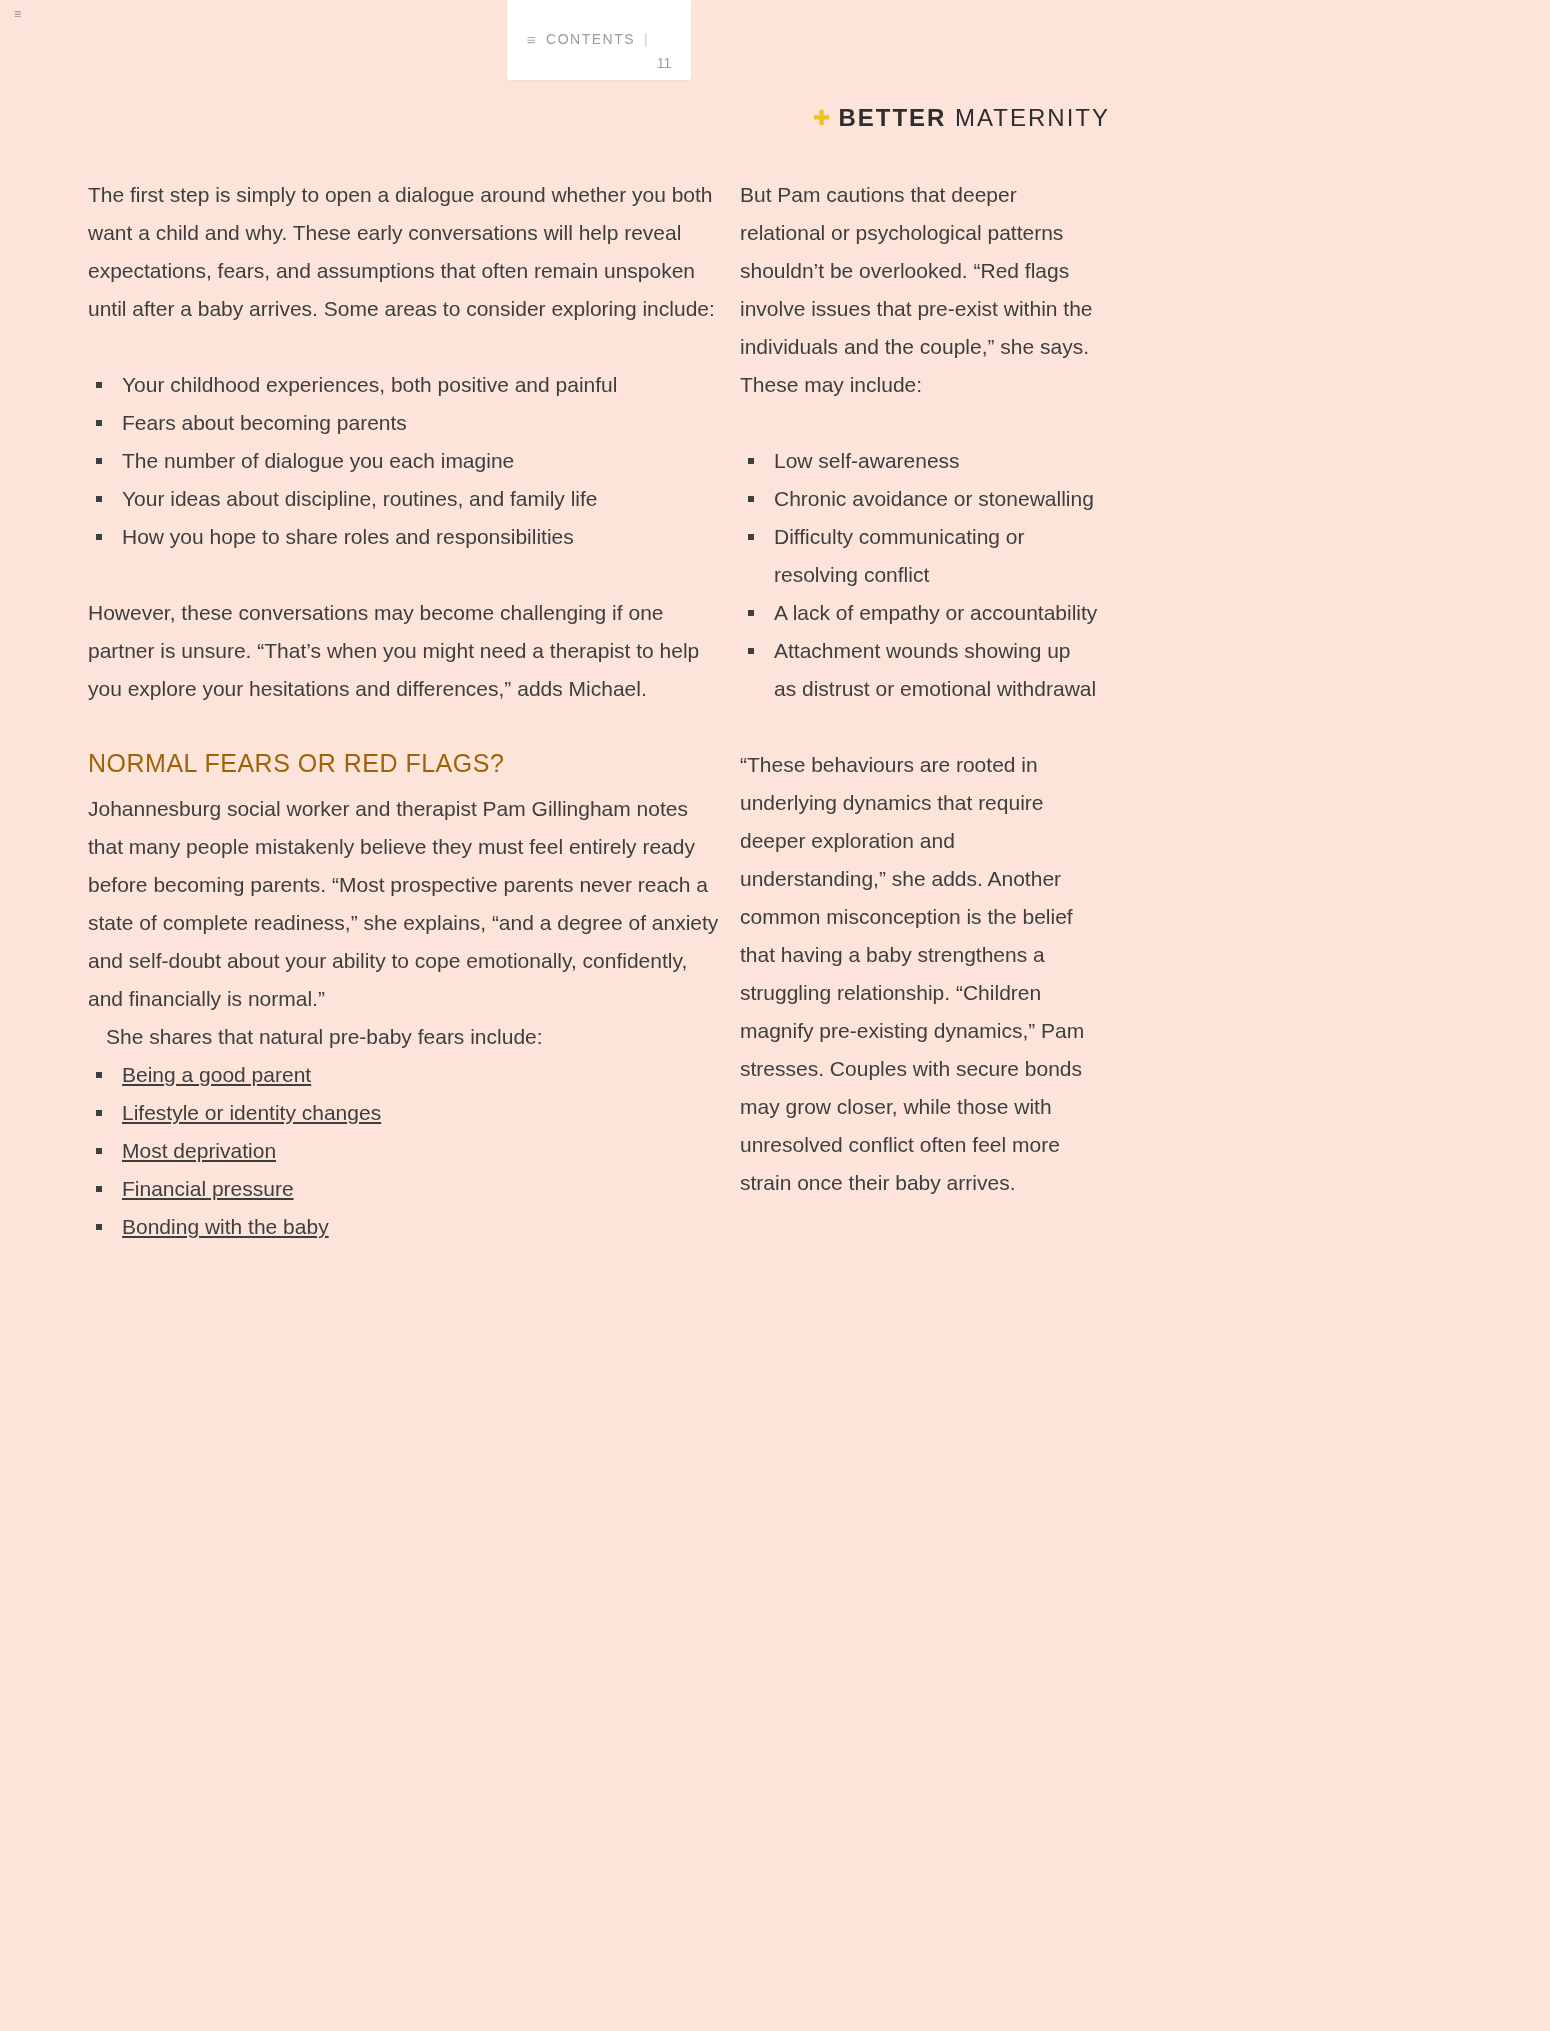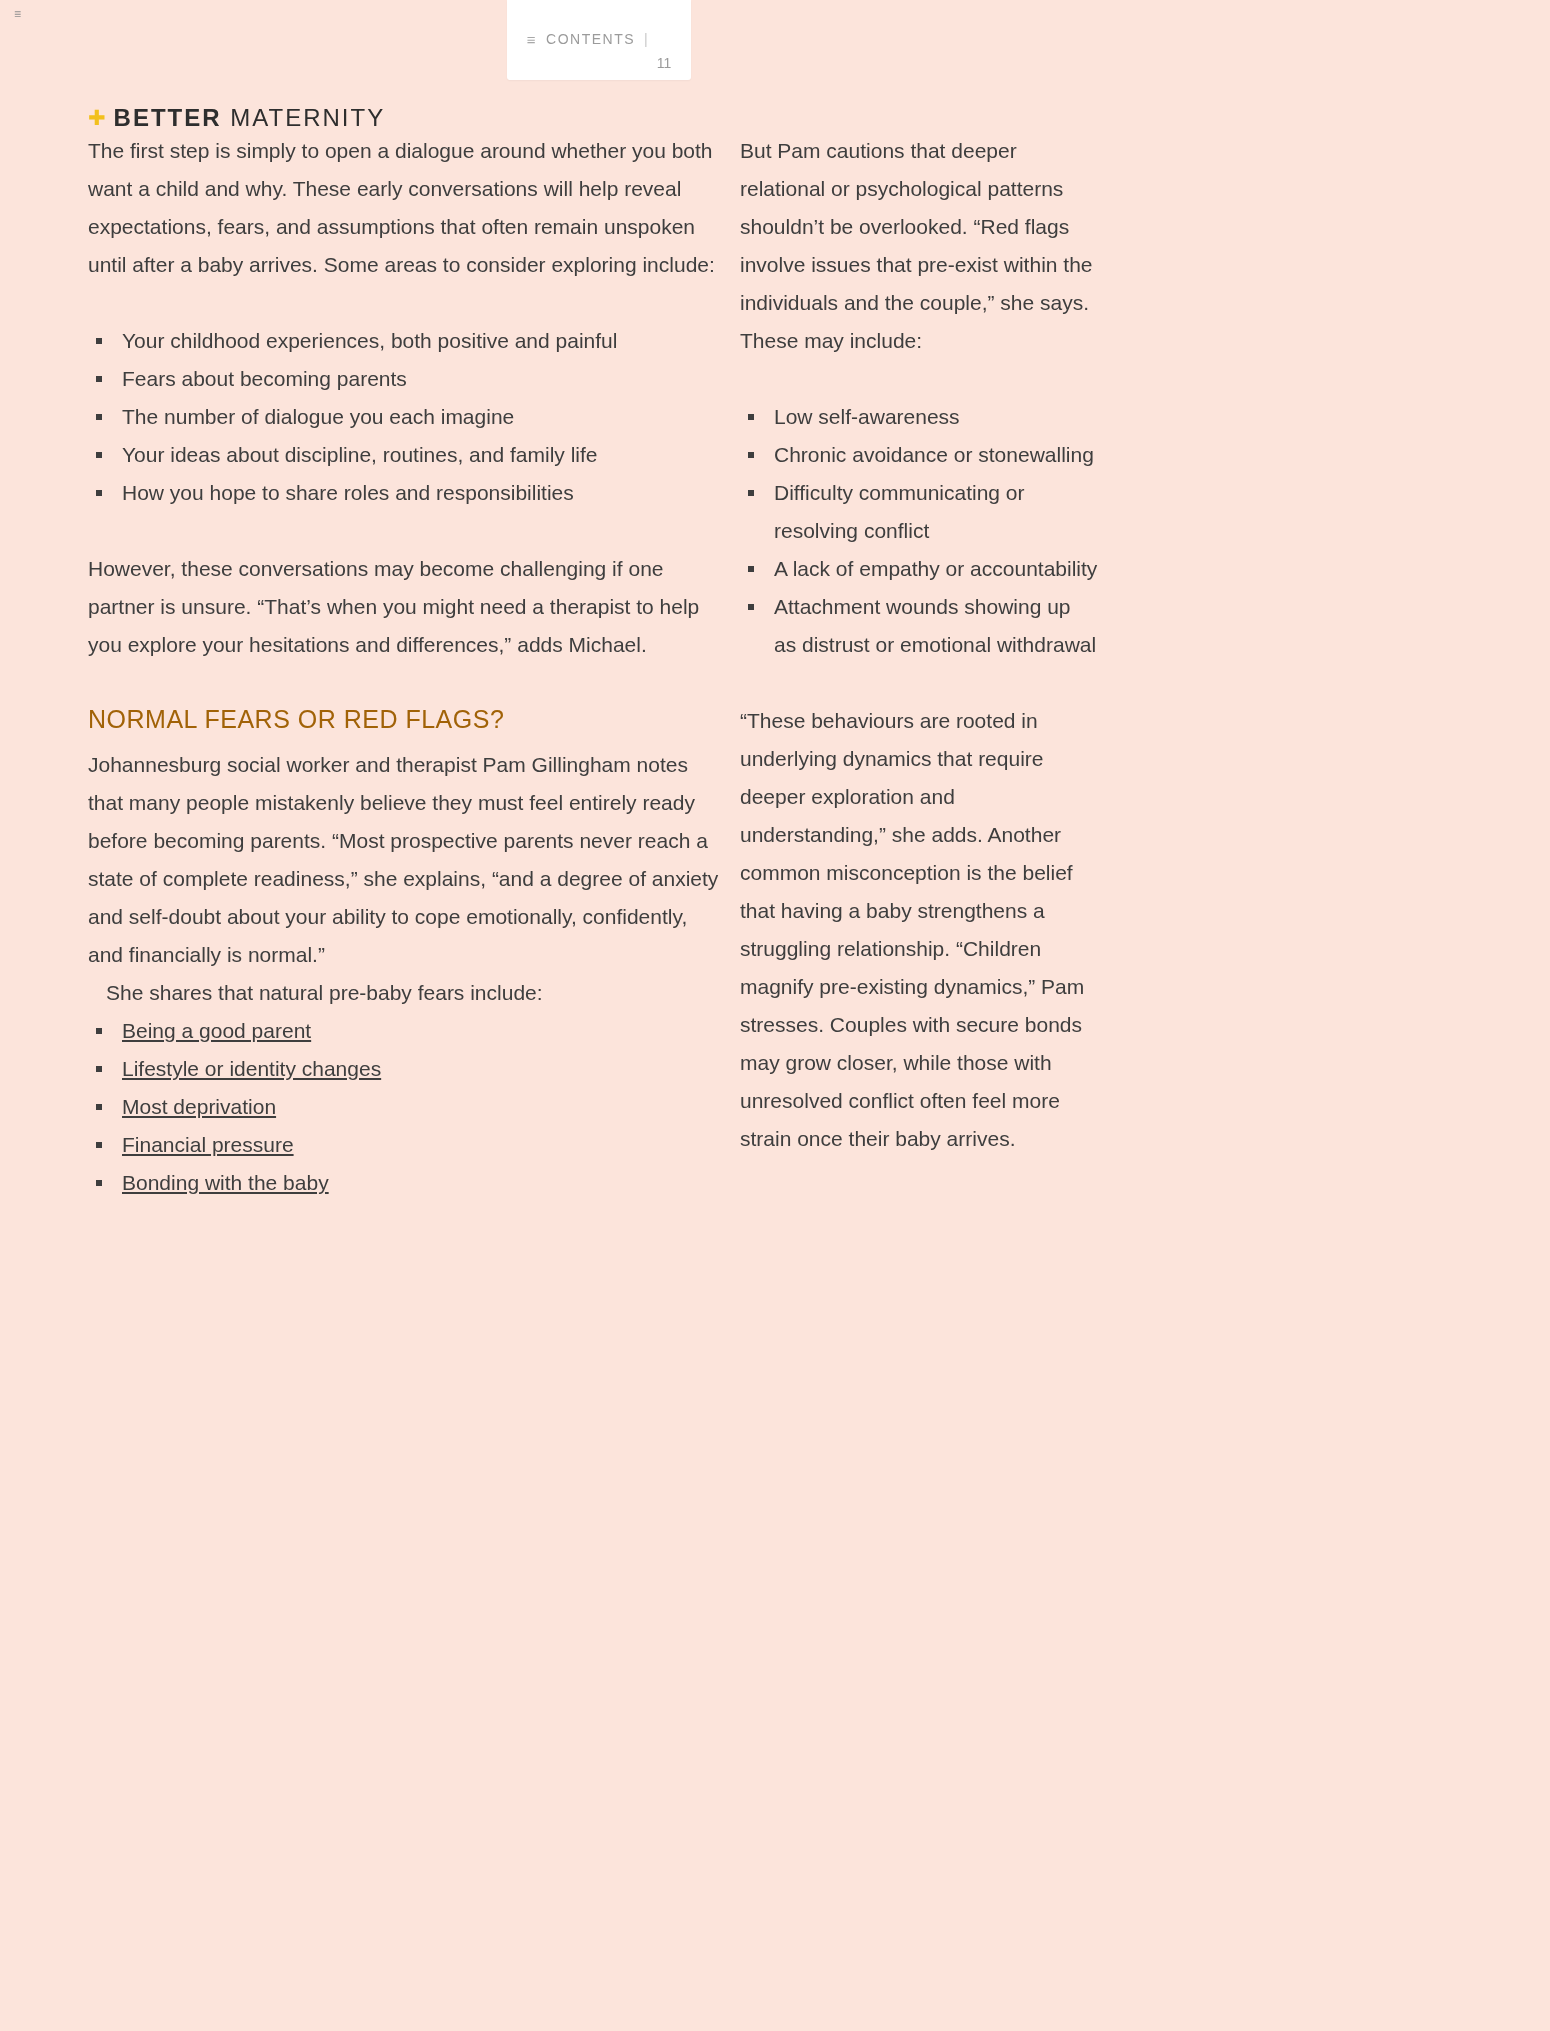--- a/index.html
+++ b/index.html
@@ -65,38 +65,39 @@
   }
   .contents-tab .pagenum {
     color: #9b9b9b;
     letter-spacing: 0;
     margin-top: 48px;
   }
 
   
   .masthead {
     margin-top: 24px;
-    text-align: left;
+    text-align: right;
     font-size: 24px;
     letter-spacing: 2px;
     color: #2e2e2e;
   }
   .masthead .brand-icon {
     color: #f2c01d;
     font-size: 21px;
     margin-right: 6px;
     vertical-align: 1px;
   }
   .masthead .bold { font-weight: 700; }
   .masthead .light { font-weight: 400; }
 
   
   .columns {
     display: flex;
     gap: 12px;
+    margin-top: 44px;
   }
   .col-left  { width: 640px; }
   .col-right { width: 358px; }
 
   p, li {
     font-size: 21px;
     line-height: 38px;
     color: #3e3e3e;
   }
   p { margin: 0 0 38px 0; }

